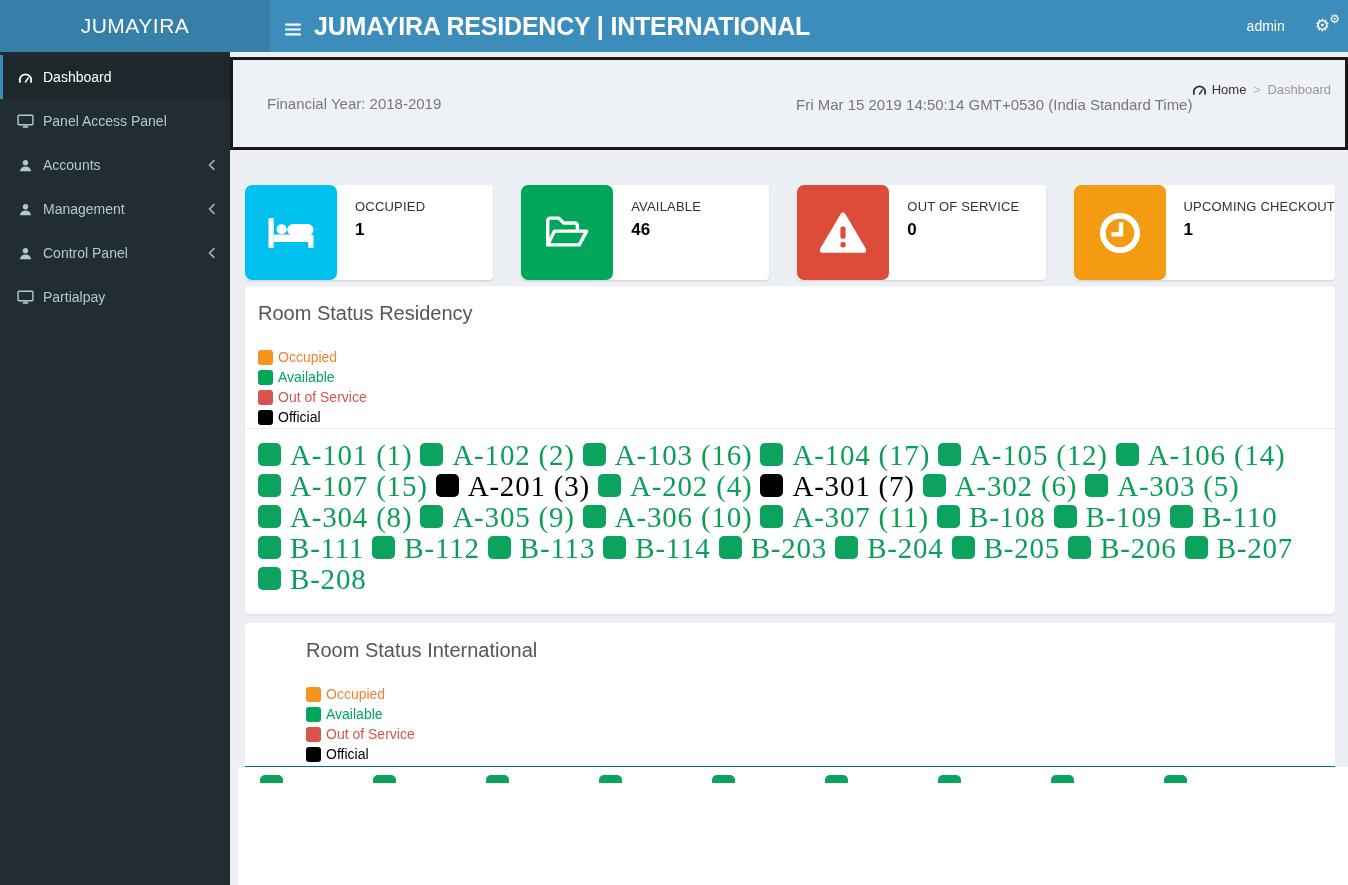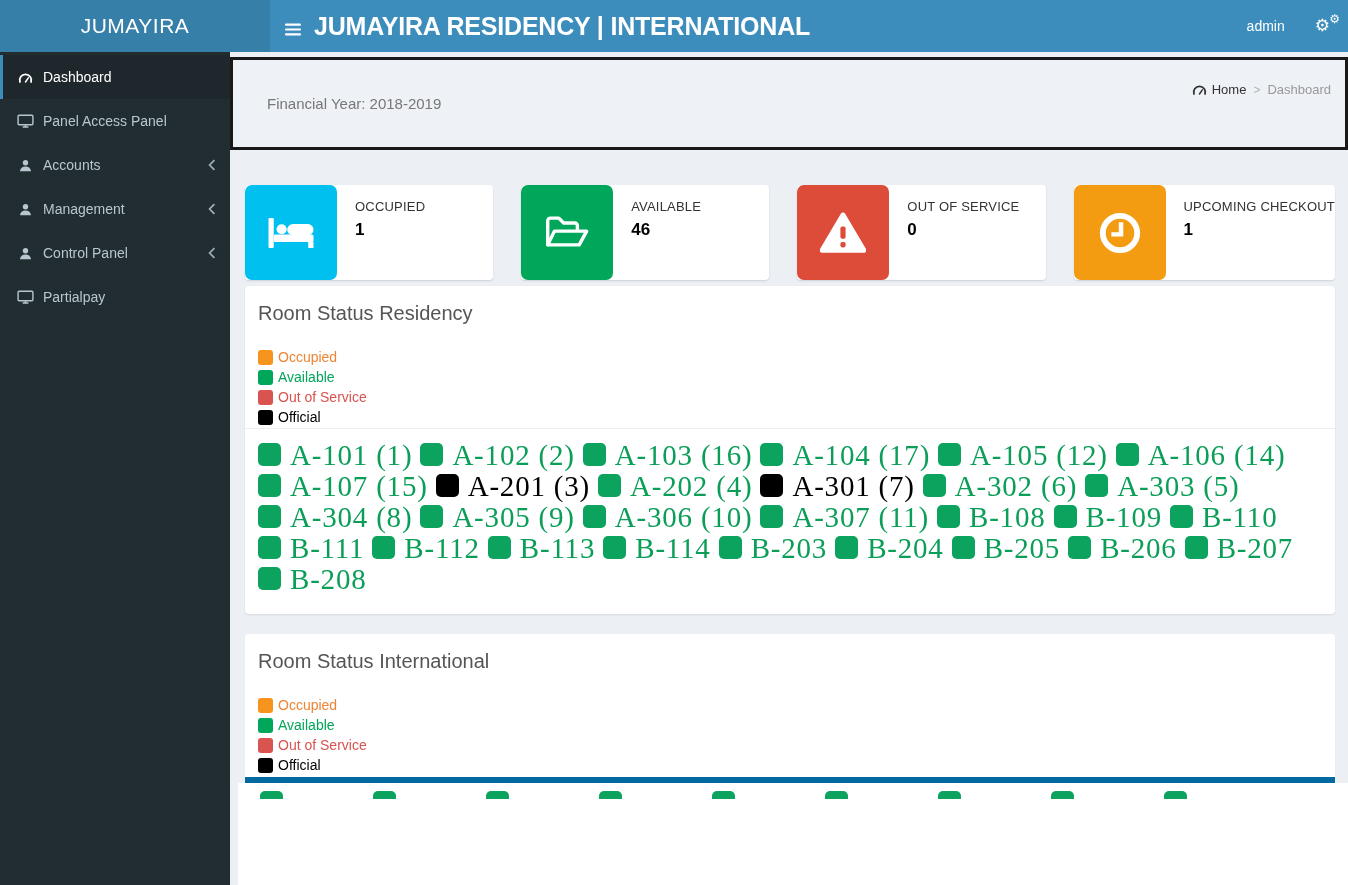--- a/index.html
+++ b/index.html
@@ -56,22 +56,22 @@
 
   .rooms { border-top:1px solid #eee; padding:11px 13px 19px 13px;
            font-family:"Liberation Serif", serif; font-size:29px; line-height:31px; letter-spacing:.8px; }
   .room { display:inline-block; white-space:nowrap; margin-right:8px; cursor:pointer; }
   .room-sq { display:inline-block; width:23px; height:23px; border-radius:5px; margin-right:9px; vertical-align:-1px; }
   .room.av .room-label { color:#0b9e58; }
   .room.av .room-sq { background:#0ba35d; }
   .room.of .room-label { color:#000; }
   .room.of .room-sq { background:#000; }
 
-  .panel.intl { margin-top:20px; border-radius:4px 4px 0 0; border-bottom:6px solid #0369a1;
-                box-shadow:0 1px 1px rgba(0,0,0,.08); }
+  .panel.intl { margin-top:9px; border-radius:4px 4px 0 0; border-bottom:1px solid #0369a1;
+                box-shadow:0 1px 1px rgba(0,0,0,.08);padding-left:48px; }
   .legend.intl-legend { padding-bottom:2px; }
 
   .bleed { flex:1; background:#fff; margin-left:8px; padding-top:8px; }
   .sliver-row { height:8px; overflow:hidden; padding-left:22px; white-space:nowrap; }
   .sliver { display:inline-block; width:23px; height:23px; border-radius:5px; background:#0ba35d; margin-right:90px; }
 </style>
 </head>
 <body>
 
 <div class="app-header">
@@ -164,20 +164,21 @@
       </span>
     <span class="side-label">Partialpay</span>
 
   </div>
   </div>
 
 <div class="main">
 
   <div class="fin-bar">
     <span class="fin-year">Financial Year: 2018-2019</span>
+    <span class="fin-date">Fri Mar 15 2019 14:50:14 GMT+0530 (India Standard Time)</span>
     <span class="crumb">
       <span class="crumb-home">
         <span class="ic">
             <svg width="15" height="13" viewBox="0 0 20 16" fill="none" stroke="currentColor" stroke-width="2.4" stroke-linecap="round">
               <path d="M2.6 14a7.8 7.8 0 1 1 14.8 0"></path>
               <path d="M10 14l3.8-5.6" stroke-width="2"></path>
             </svg>
           </span>
         <span>Home</span>
       </span>

